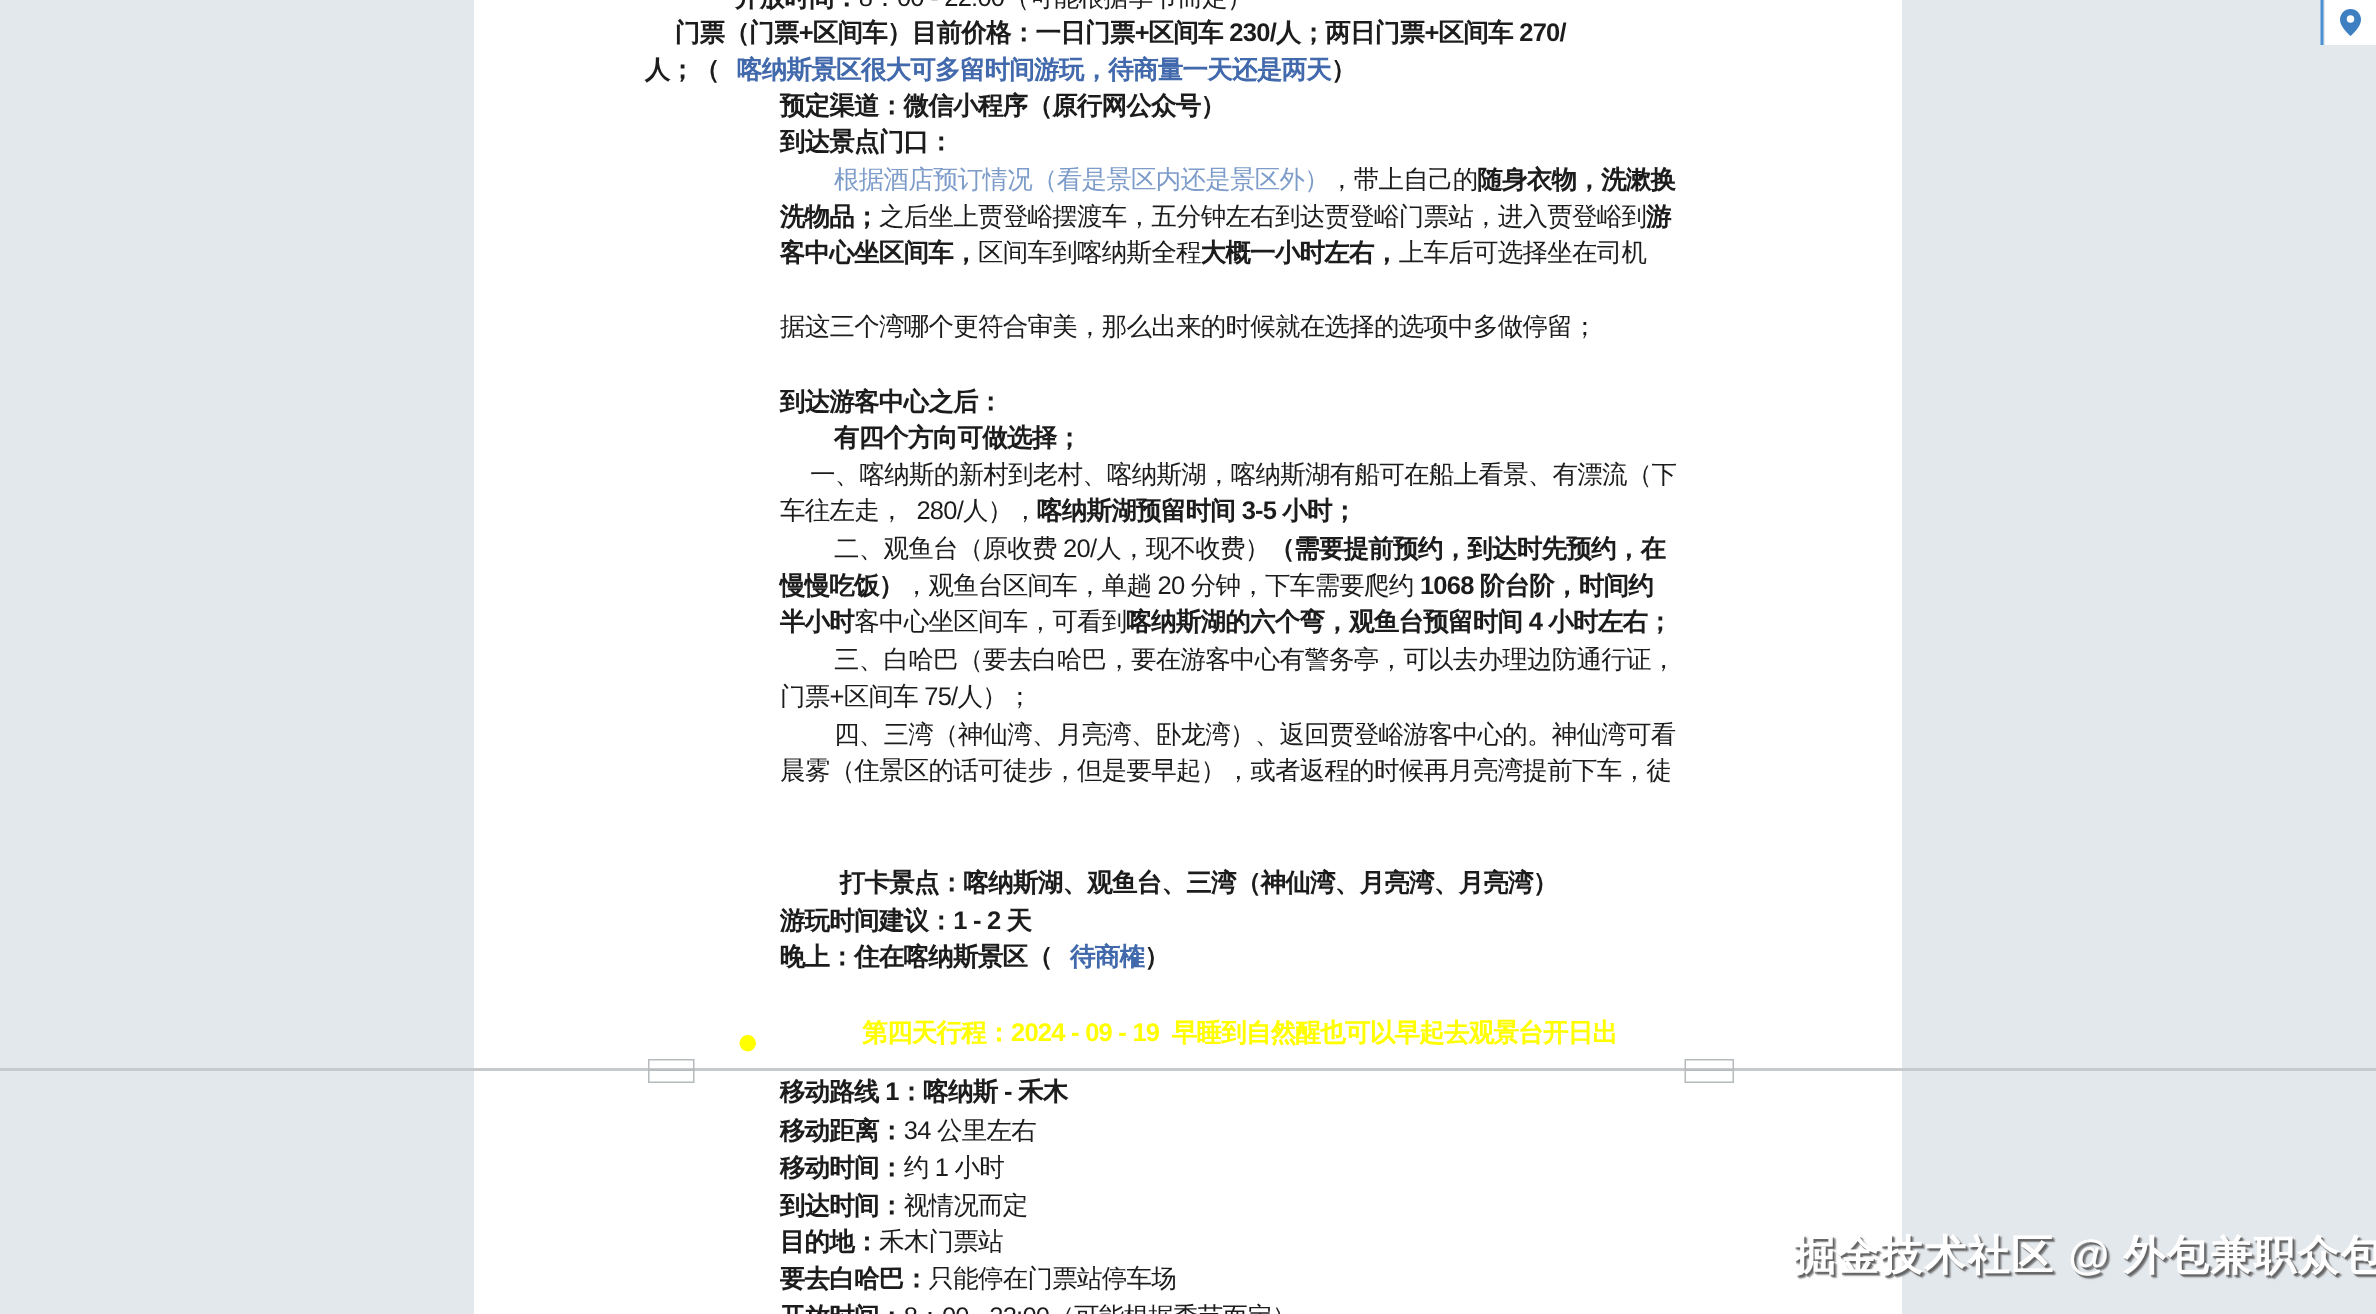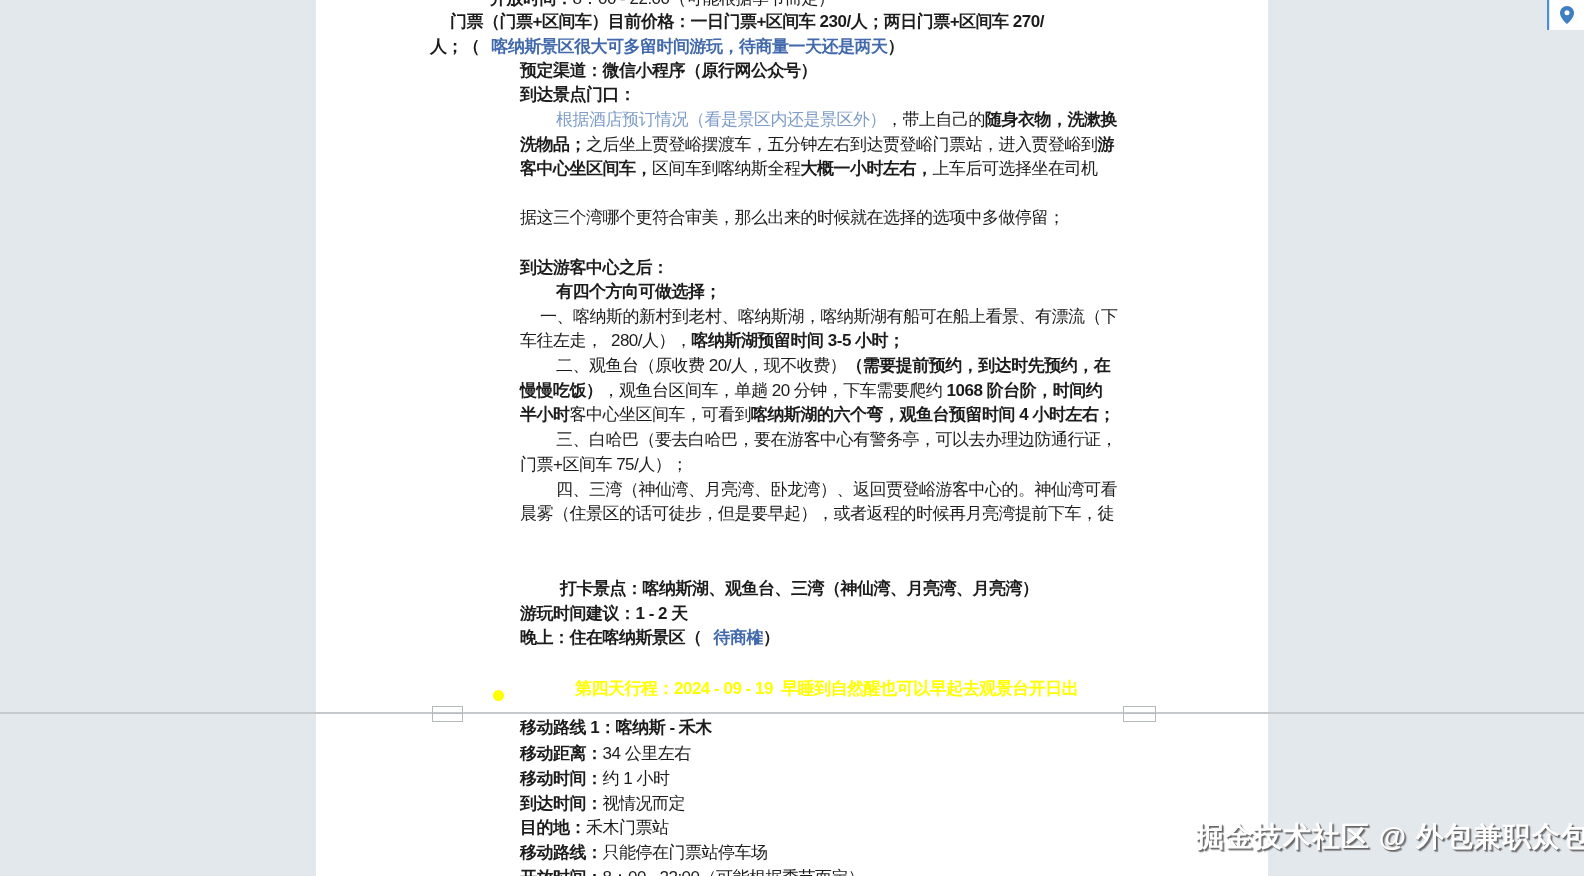--- a/index.html
+++ b/index.html
@@ -101,21 +101,21 @@
     <div class="line" style="left: 204px; top: 502px;"><span class="s-r">晨雾（住景区的话可徒步，但是要早起），或者返程的时候再月亮湾提前下车，徒</span></div>
     <div class="line" style="left: 204px; top: 577px; margin-left: 40px;"><span class="s-b">打卡景点：喀纳斯湖、观鱼台、三湾（神仙湾、月亮湾、月亮湾）</span></div>
     <div class="line" style="left: 204px; top: 602px;"><span class="s-b">游玩时间建议：1 - 2 天</span></div>
     <div class="line" style="left: 204px; top: 626px;"><span class="s-b">晚上：住在喀纳斯景区（</span><span class="s-bb">待商榷</span><span class="s-b">）</span></div>
     <div class="line" style="left: 211px; top: 677px; margin-left: 48px;"><span class="s-yb">第四天行程：2024 - 09 - 19  早睡到自然醒也可以早起去观景台开日出</span></div>
     <div class="line" style="left: 204px; top: 716px;"><span class="s-b">移动路线 1：喀纳斯 - 禾木</span></div>
     <div class="line" style="left: 204px; top: 742px;"><span class="s-b">移动距离：</span><span class="s-r">34 公里左右</span></div>
     <div class="line" style="left: 204px; top: 767px;"><span class="s-b">移动时间：</span><span class="s-r">约 1 小时</span></div>
     <div class="line" style="left: 204px; top: 792px;"><span class="s-b">到达时间：</span><span class="s-r">视情况而定</span></div>
     <div class="line" style="left: 204px; top: 816px;"><span class="s-b">目的地：</span><span class="s-r">禾木门票站</span></div>
-    <div class="line" style="left: 204px; top: 841px;"><span class="s-b">移动路线：</span><span class="s-r">只能停在门票站停车场</span></div>
+    <div class="line" style="left: 204px; top: 841px;"><span class="s-b">要去白哈巴：</span><span class="s-r">只能停在门票站停车场</span></div>
     <div class="line" style="left: 204px; top: 866px;"><span class="s-b">开放时间：</span><span class="s-r">8：00 - 22:00（可能根据季节而定）</span></div>
   </div>
 
 <div class="bullet" style="background: rgb(255, 255, 0);"></div>
 
 <div class="page-divider"></div>
 <div class="corner-mark left"></div>
 <div class="corner-mark right"></div>
 
 <div class="pin-bar"></div>

